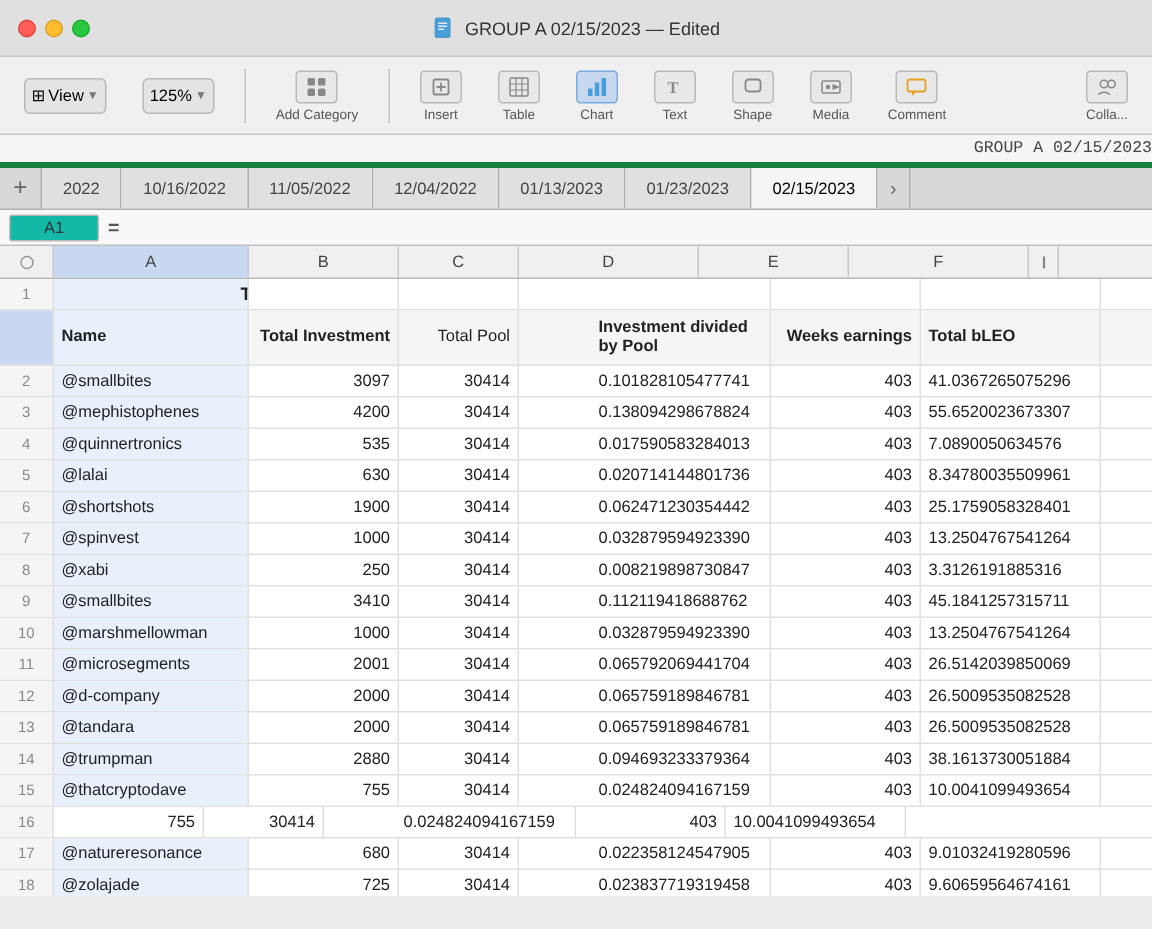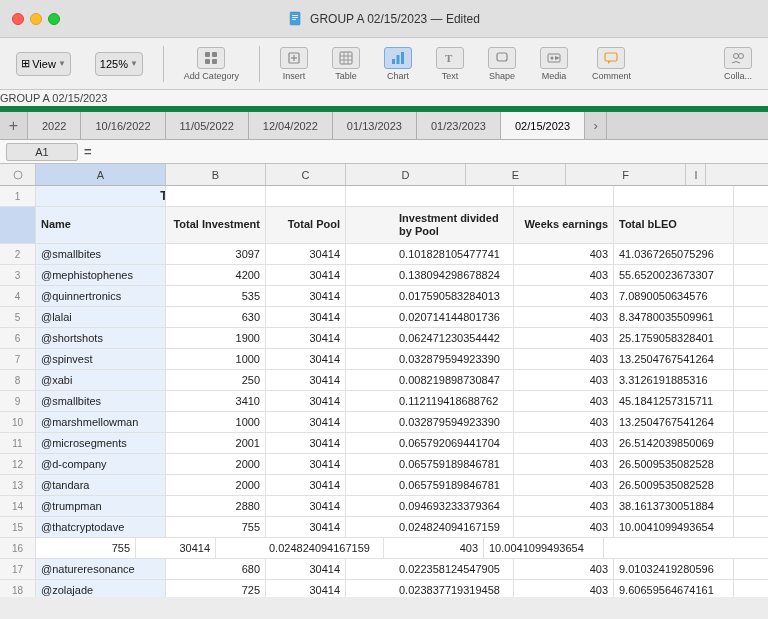--- a/index.html
+++ b/index.html
@@ -113,25 +113,26 @@
       cursor: pointer;
     }
     .toolbar-icon-btn.active { background: #c8d8f0; border-color: #7aabdf; }
 
     
     .doc-bar {
       background: #f5f5f5;
       height: 22px;
       display: flex;
       align-items: center;
-      justify-content: flex-start;
-      border-bottom: 6px solid #15803d;
+      justify-content: flex-end;
+      border-bottom: 4px solid #15803d;
       font-size: 11px;
       color: #444;
       font-weight: 500;
+      font-family: Liberation Mono, monospace;
     }
 
     
     .sheet-tabs {
       background: #d8d8d8;
       height: 28px;
       display: flex;
       align-items: stretch;
       border-bottom: 1px solid #b0b0b0;
       overflow: hidden;
@@ -213,25 +214,25 @@
     .formula-bar {
       background: #f8f8f8;
       height: 24px;
       display: flex;
       align-items: center;
       border-bottom: 1px solid #c0c0c0;
       padding: 0 6px;
       gap: 6px;
     }
     .cell-ref {
-      width: 72px;
+      width: 60px;
       height: 18px;
       border: 1px solid #b8b8b8;
       border-radius: 2px;
-      background: #e5e5e5;
+      background: #14b8a6;
       font-size: 11px;
       display: flex;
       align-items: center;
       justify-content: center;
       color: #333;
     }
     .formula-equals {
       font-size: 13px;
       color: #555;
       font-weight: bold;
@@ -617,21 +618,21 @@
       </div>
 
       <div class="grid-row header-row" style="min-height:36px;">
         <div class="row-num selected"></div>
         <div class="grid-cell name-col selected-col" style="font-weight:600;min-height:36px;">
           <span>Name</span>
         </div>
         <div class="grid-cell col-b num-right" style="font-weight:600;min-height:36px;white-space:normal;word-break:break-word;align-items:center;padding:2px 5px;">
           <span>Total Investment</span>
         </div>
-        <div class="grid-cell col-c num-right" style="font-weight:700;min-height:36px;white-space:normal;word-break:break-word;padding:2px 5px;">
+        <div class="grid-cell col-c num-right" style="font-weight:400;min-height:36px;white-space:normal;word-break:break-word;padding:2px 5px;">
           <span>Total Pool</span>
         </div>
         <div class="grid-cell col-d" style="font-weight:600;min-height:36px;white-space:normal;word-break:break-word;align-items:center;padding:2px 5px;">
           <span>Investment divided by Pool</span>
         </div>
         <div class="grid-cell col-e num-right" style="font-weight:600;min-height:36px;white-space:normal;word-break:break-word;padding:2px 5px;">
           <span>Weeks earnings</span>
         </div>
         <div class="grid-cell col-f" style="font-weight:600;min-height:36px;white-space:normal;word-break:break-word;align-items:center;padding:2px 5px;">
           <span>Total bLEO</span>

